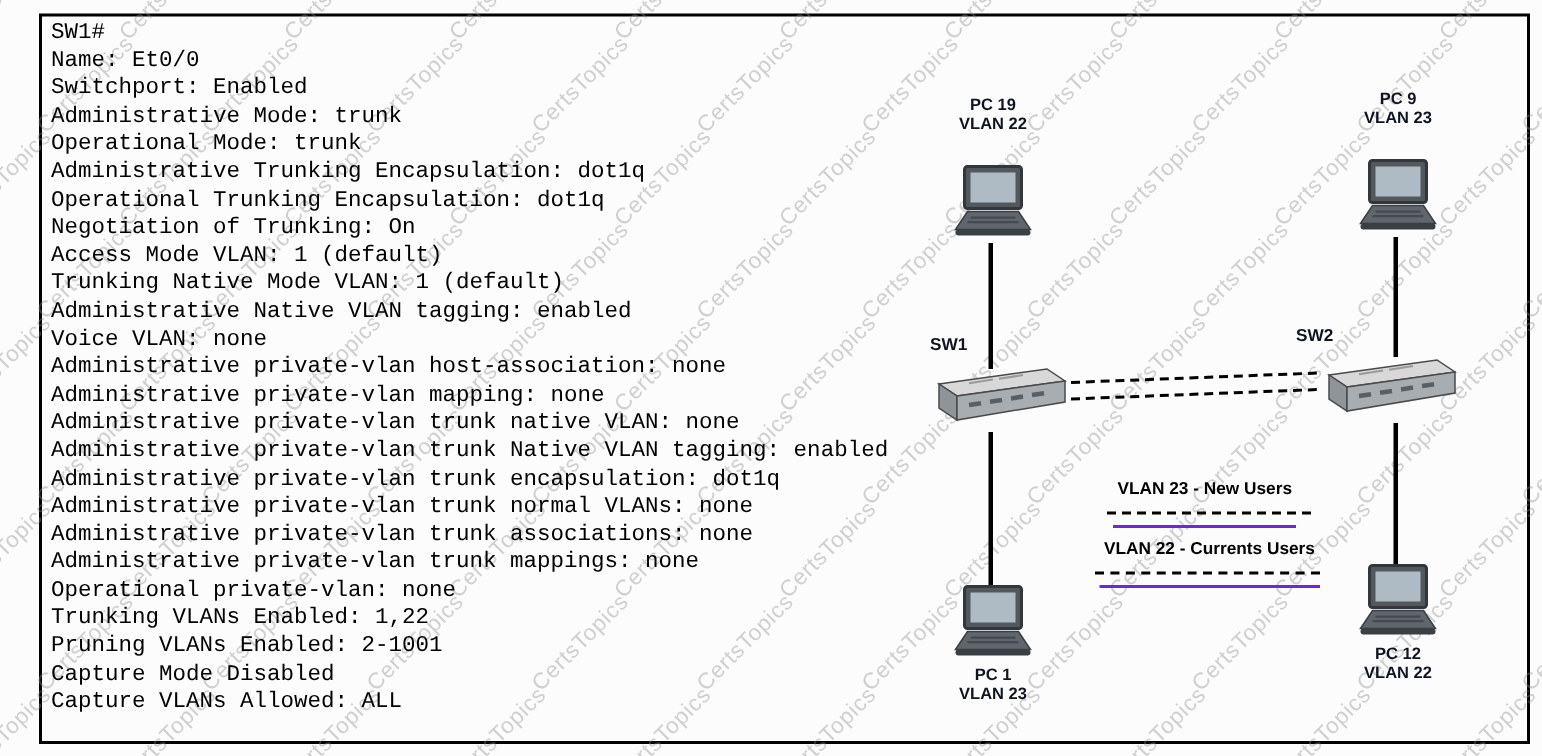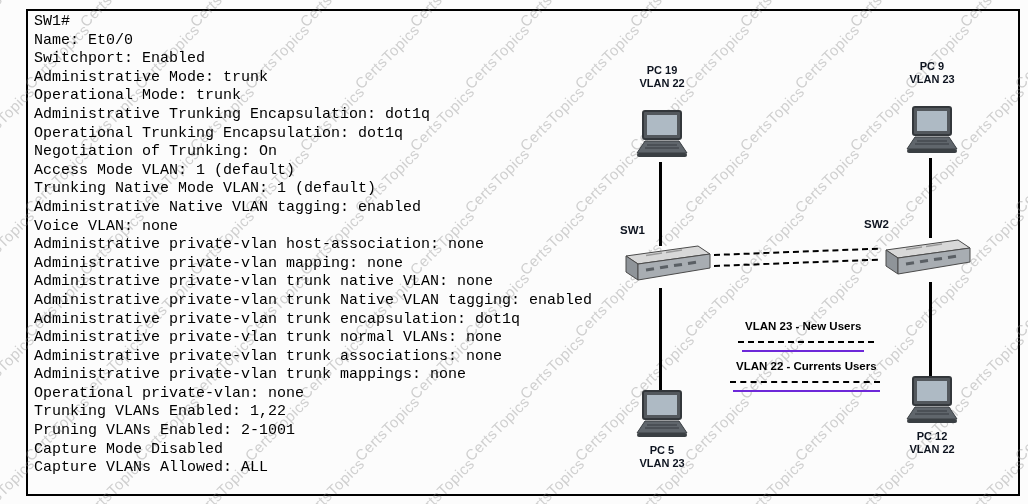--- a/index.html
+++ b/index.html
@@ -221,21 +221,21 @@
     <svg width="56" height="50" viewBox="0 0 56 50">
       <rect x="9" y="1" width="38" height="28" rx="2" fill="#53585d" stroke="#33373b" stroke-width="2"></rect>
       <rect x="13" y="5" width="30" height="20" fill="#aebac4"></rect>
       <polygon points="3,43 11,31 45,31 53,43" fill="#60666c" stroke="#3a3f43" stroke-width="1"></polygon>
       <line x1="13" y1="35" x2="43" y2="35" stroke="#454a4f" stroke-width="1.5"></line>
       <line x1="11" y1="38" x2="45" y2="38" stroke="#454a4f" stroke-width="1.5"></line>
       <rect x="3" y="43" width="50" height="4" rx="2" fill="#3a3f43"></rect>
     </svg>
   </div>
   <div class="abs node-label" style="left:630px;top:444px;">
-    <div>PC 5</div>
+    <div>PC 1</div>
     <div>VLAN 23</div>
   </div>
 
   <div class="abs" style="left:904px;top:376px;">
     <svg width="56" height="50" viewBox="0 0 56 50">
       <rect x="9" y="1" width="38" height="28" rx="2" fill="#53585d" stroke="#33373b" stroke-width="2"></rect>
       <rect x="13" y="5" width="30" height="20" fill="#aebac4"></rect>
       <polygon points="3,43 11,31 45,31 53,43" fill="#60666c" stroke="#3a3f43" stroke-width="1"></polygon>
       <line x1="13" y1="35" x2="43" y2="35" stroke="#454a4f" stroke-width="1.5"></line>
       <line x1="11" y1="38" x2="45" y2="38" stroke="#454a4f" stroke-width="1.5"></line>

